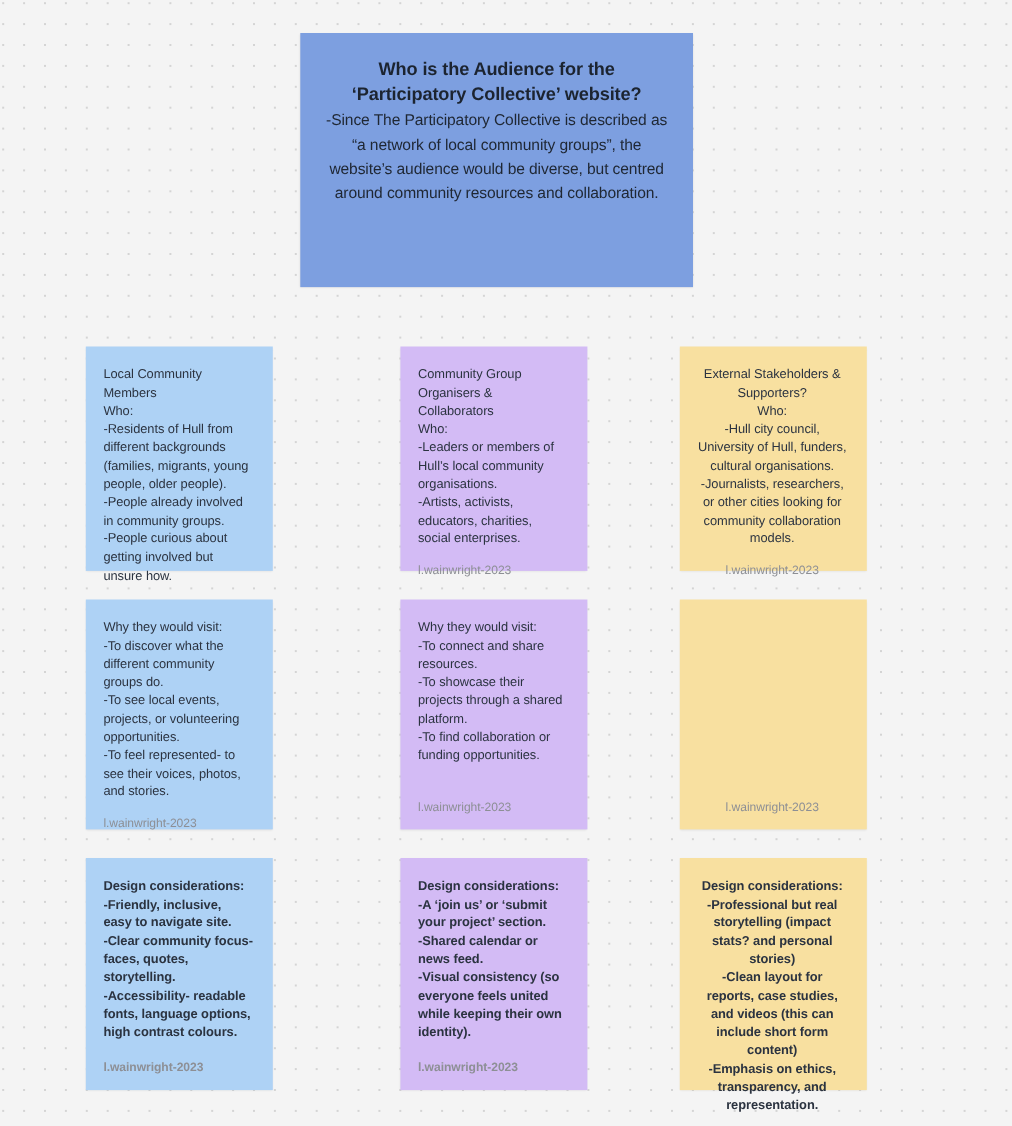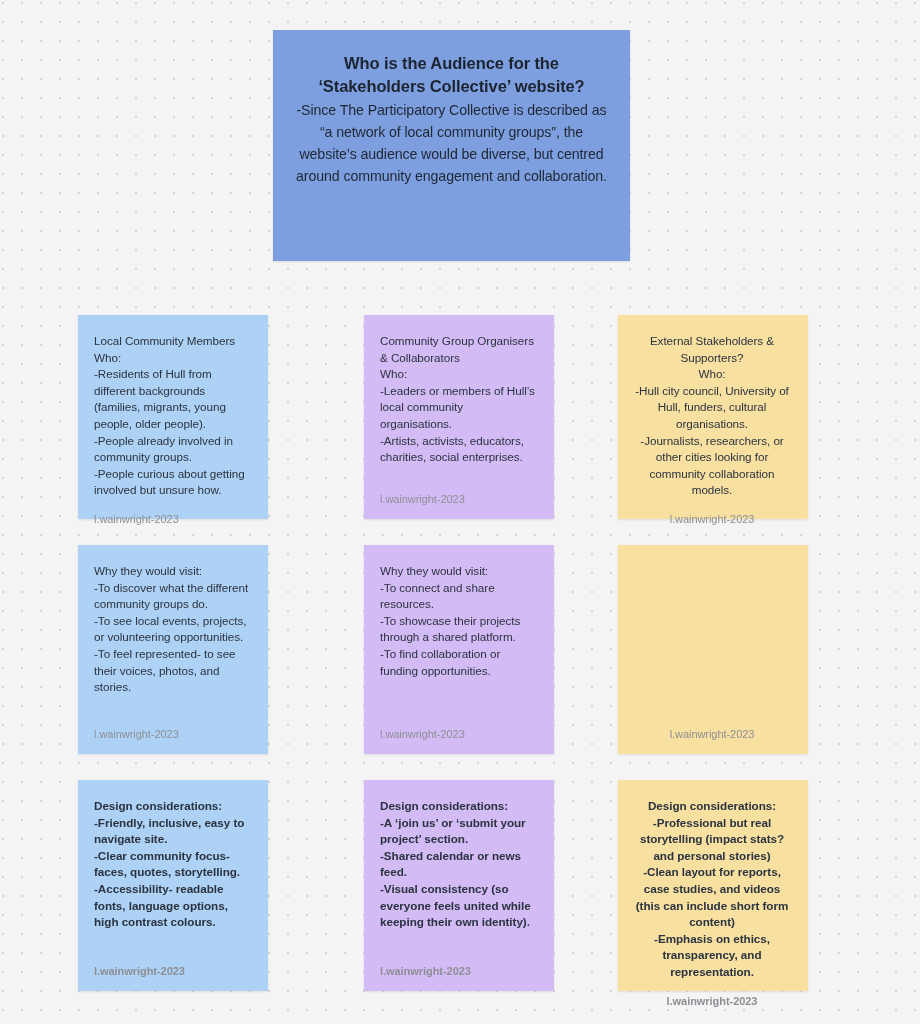--- a/index.html
+++ b/index.html
@@ -49,21 +49,21 @@
   .title-card .subtext {
     font-size: 14.2px;
     line-height: 1.55;
     color: #1f2733;
     letter-spacing: -0.1px;
   }
 
   
   .note {
     position: absolute;
-    width: 190px;
+    width: 170px;
     padding: 18px 18px 14px 16px;
     display: flex;
     flex-direction: column;
     box-shadow: 0 1px 2px rgba(0,0,0,0.09);
   }
   .note .body {
     font-size: 11.7px;
     line-height: 1.42;
     color: #2b3340;
     letter-spacing: -0.05px;
@@ -92,22 +92,22 @@
   .c-blue   { background: #aed2f5; }
   .c-purple { background: #d3bbf5; }
   .c-yellow { background: #f8e0a0; }
 </style>
 </head>
 <body>
 
 <div id="canvas">
 
   <div class="title-card">
-    <div class="heading">Who is the Audience for the ‘Stakeholders Collective’ website?</div>
-    <div class="subtext">-Since The Participatory Collective is described as “a network of local community groups”, the website’s audience would be diverse, but centred around community engagement and collaboration.</div>
+    <div class="heading">Who is the Audience for the ‘Participatory Collective’ website?</div>
+    <div class="subtext">-Since The Participatory Collective is described as “a network of local community groups”, the website’s audience would be diverse, but centred around community resources and collaboration.</div>
   </div>
 
   <div id="notes-layer">
       <div class="note col-1 row-1 c-blue">
         <div class="body">Local Community Members
 Who:
 -Residents of Hull from different backgrounds (families, migrants, young people, older people).
 -People already involved in community groups.
 -People curious about getting involved but unsure how.</div>
         <div class="author">l.wainwright-2023</div>

